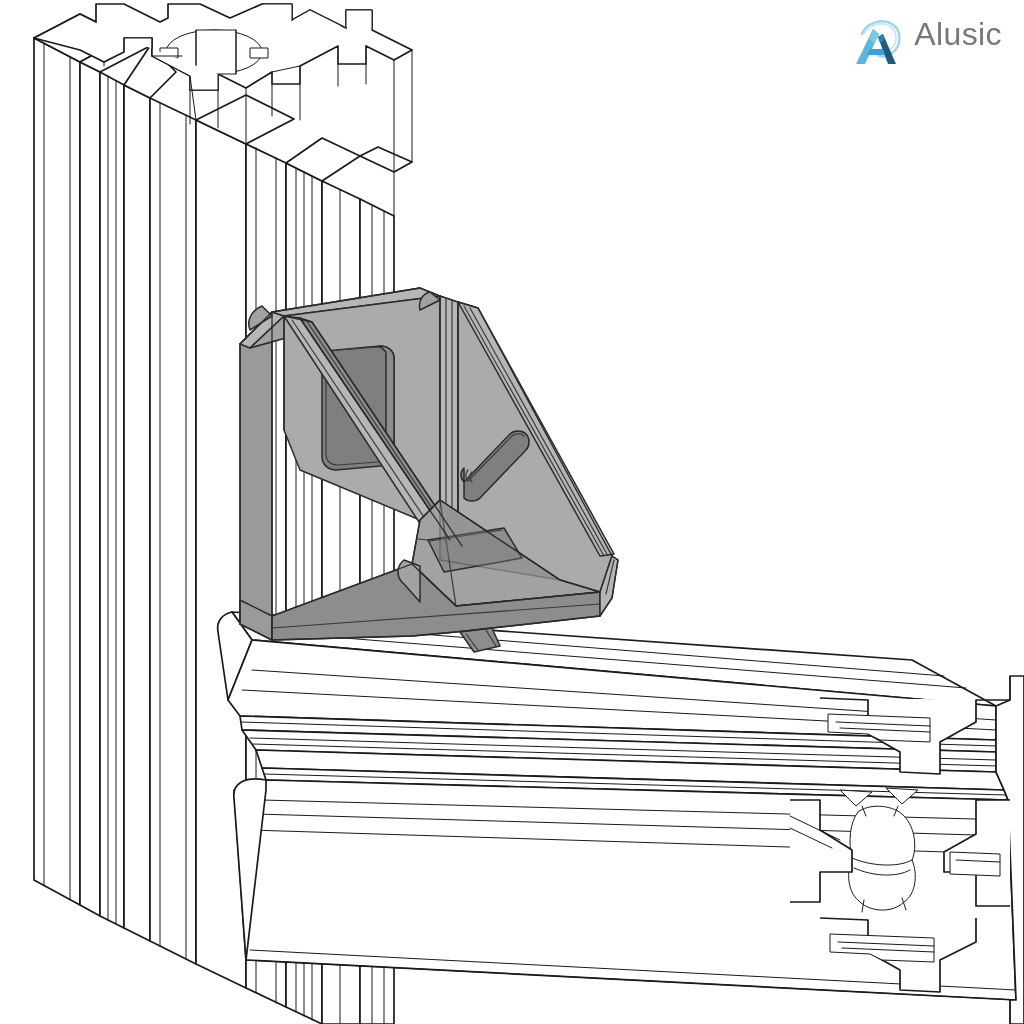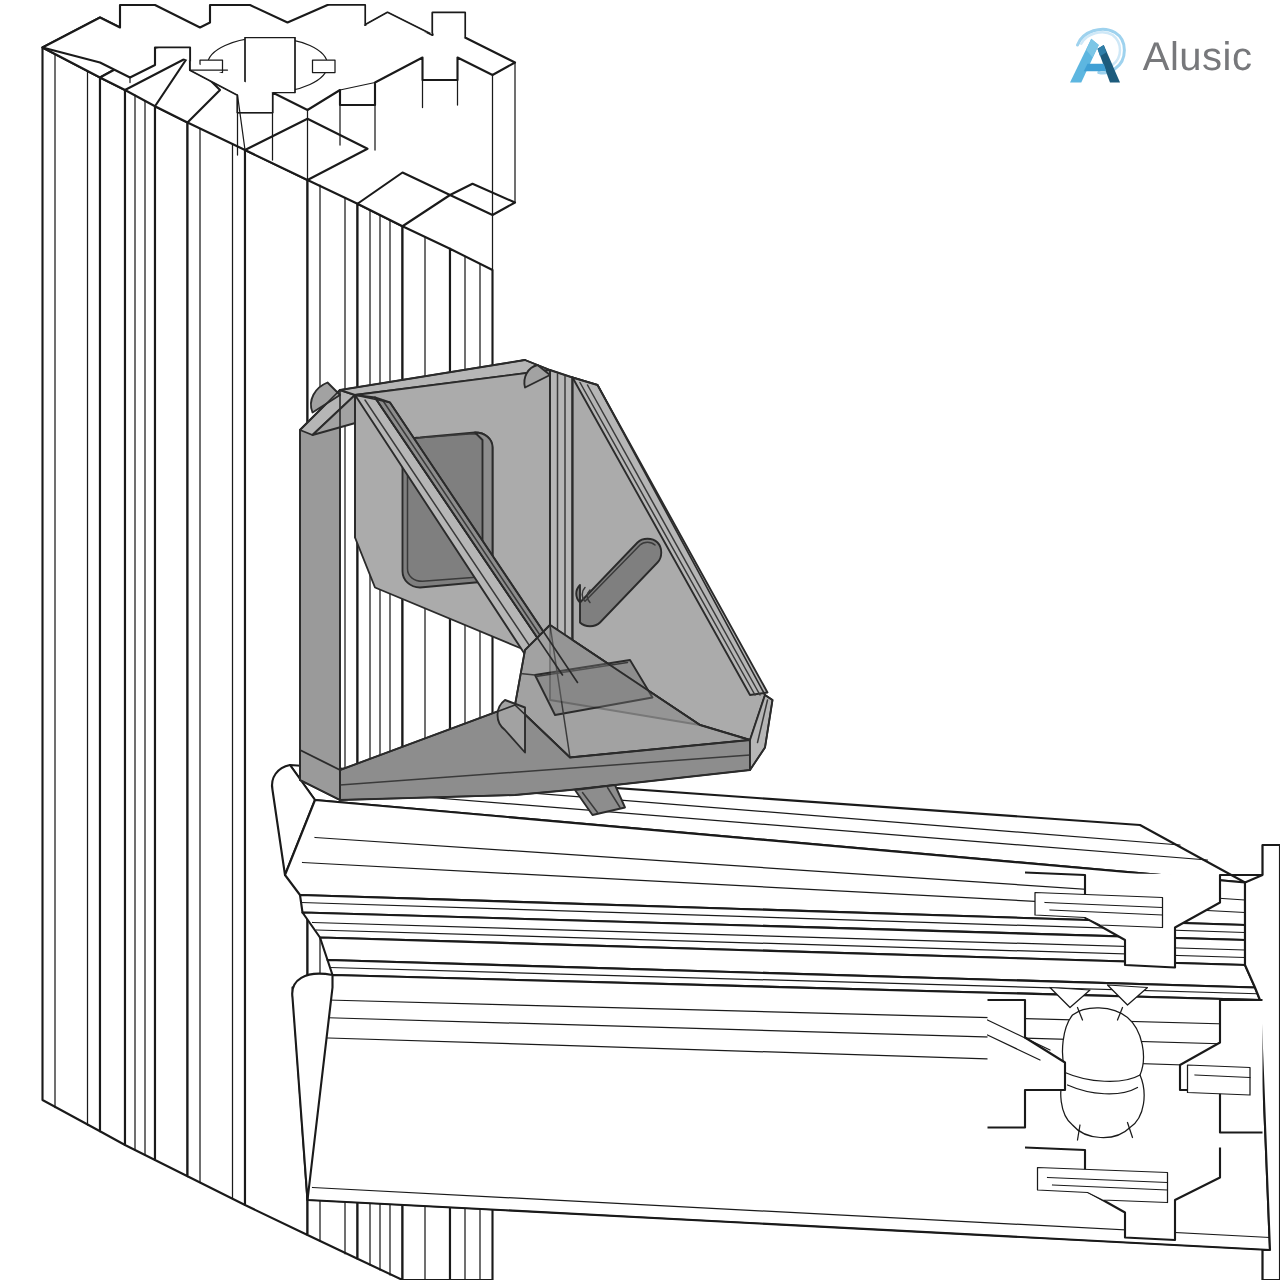--- a/index.html
+++ b/index.html
@@ -28,21 +28,21 @@
     width: 1024px;
     height: 1024px;
     display: block;
   }
   
   #brand {
     position: absolute;
     right: 22px;
     top: 18px;
     display: flex;
-    align-items: center;
+    align-items: flex-start;
     gap: 10px;
     height: 54px;
   }
   #brand-mark {
     width: 52px;
     height: 50px;
     display: block;
   }
   #brand-text {
     font-family: "Liberation Sans", sans-serif;

